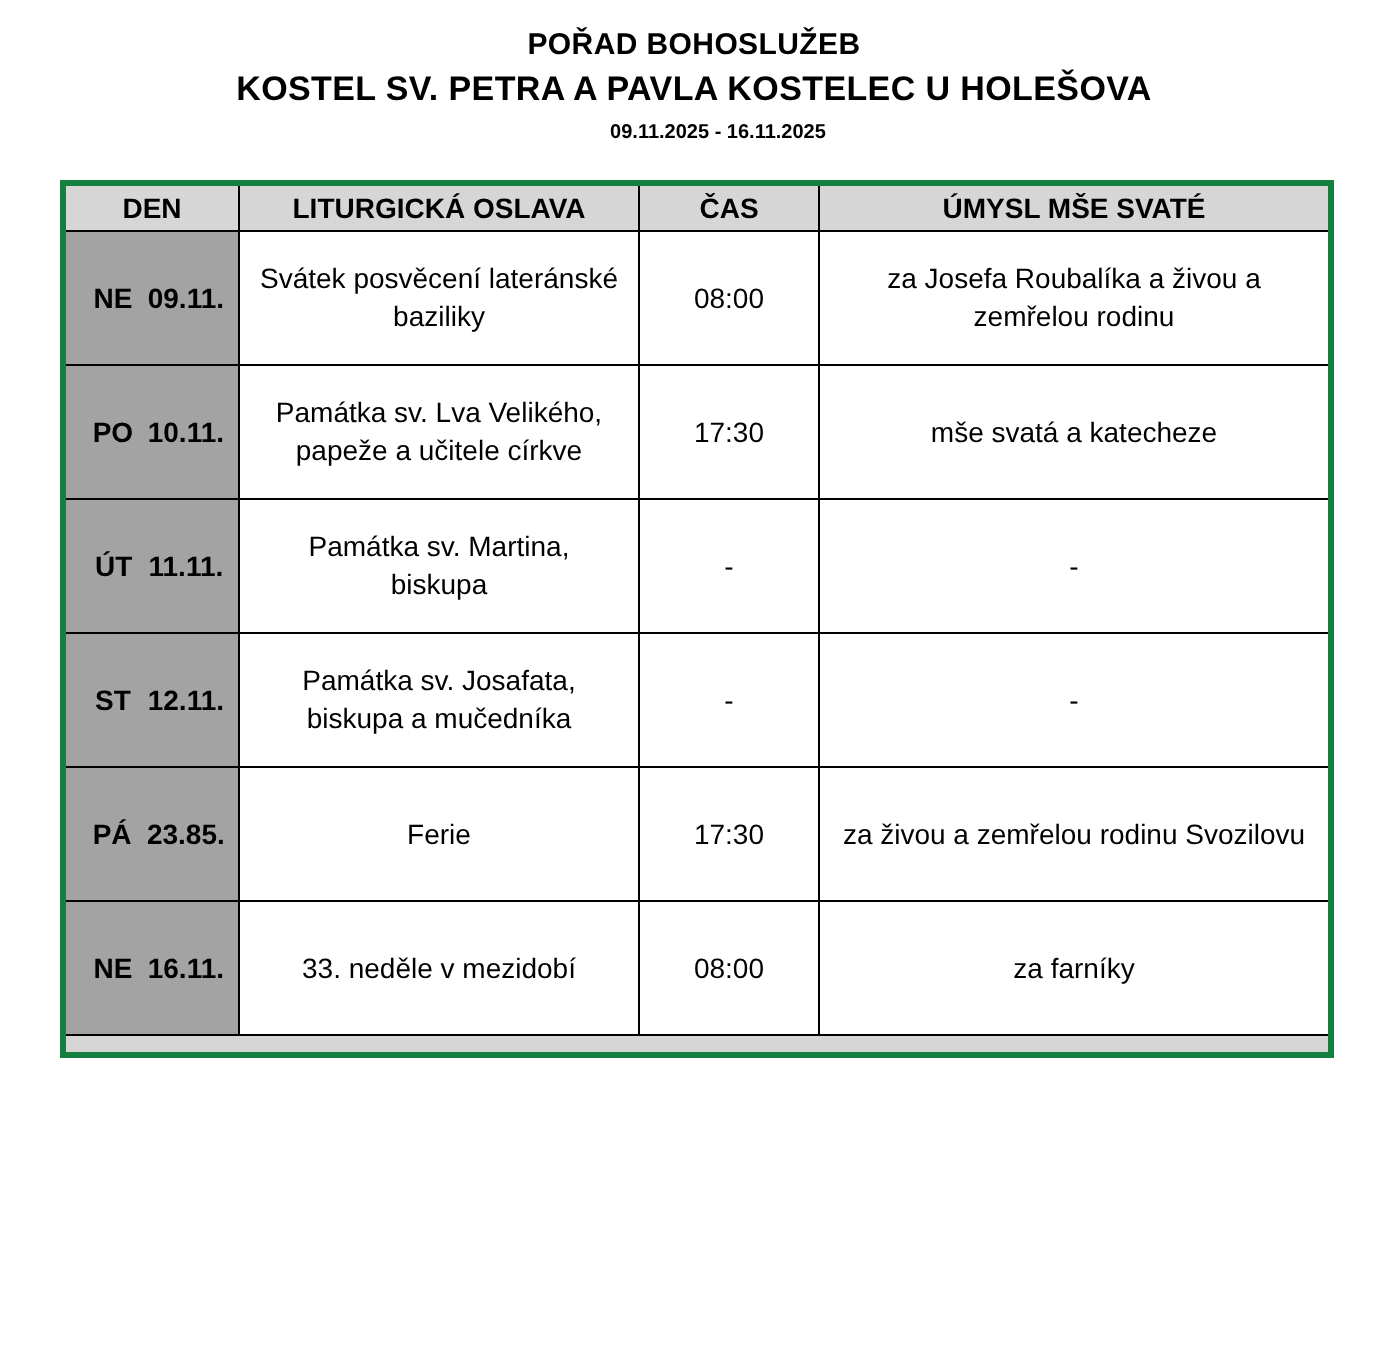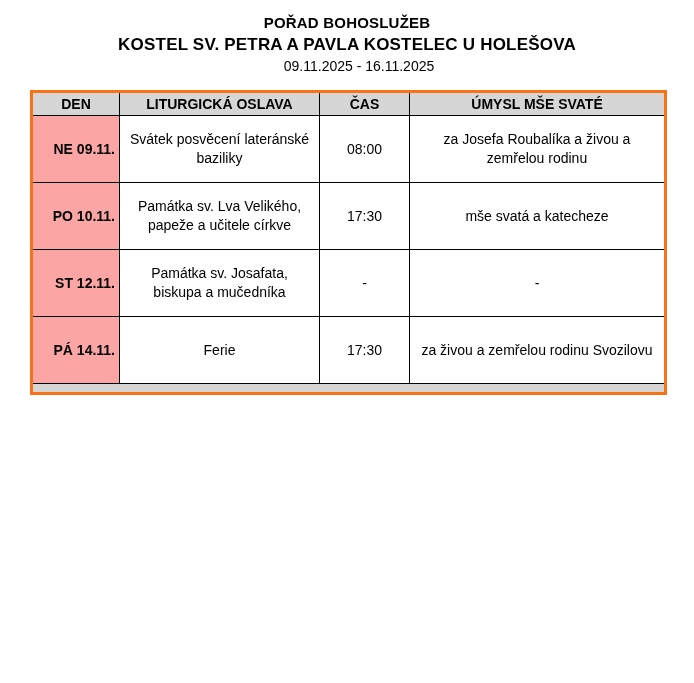--- a/index.html
+++ b/index.html
@@ -7,28 +7,28 @@
     width: 694px;
     background: #ffffff;
     color: #000000;
     font-family: "Liberation Sans", sans-serif;
   }
   .doc { width: 694px; height: 611px; padding-top: 12px; }
 
   .title-block { text-align: center; }
   .title    { font-size: 15px; font-weight: bold; line-height: 22px; letter-spacing: 0.2px; }
   .subtitle { font-size: 17px; font-weight: bold; line-height: 22px; letter-spacing: 0.2px; }
-  .date-range { font-size: 14px; line-height: 21px; font-weight: normal; padding-left: 24px; }
+  .date-range { font-size: 10px; line-height: 21px; font-weight: bold; padding-left: 24px; }
 
   table.schedule {
     border-collapse: collapse;
     table-layout: fixed;
     width: 634px;
     margin: 13px 0 0 30px;
-    border: 3px solid #f97316;
+    border: 3px solid #15803d;
     padding-left: 36px;
   }
   col.c-den { width: 88px; }
   col.c-lit { width: 200px; }
   col.c-cas { width: 90px; }
   col.c-umy { width: 256px; }
 
   th, td { border: 1px solid #000000; }
 
   thead th {
@@ -44,23 +44,23 @@
     font-size: 14px;
     text-align: center;
     vertical-align: middle;
     height: 67px;
     padding: 4px 10px;
     line-height: 19px;
     background: #ffffff;
   }
 
   tbody td.day {
-    background: #fca5a5;
+    background: #a3a3a3;
     font-weight: bold;
-    text-align: right;
+    text-align: center;
     padding: 4px 4px 4px 7px;
     white-space: nowrap;
     font-size: 14px;
   }
   .day-abbr { display: inline-block; min-width: 27px; }
 
   tfoot td {
     background: #d6d6d6;
     height: 10px;
     padding: 0;
@@ -107,35 +107,53 @@
         <td class="day">
           <span class="day-abbr">PO</span>
           <span>10.11.</span>
         </td>
         <td>Památka sv. Lva Velikého, papeže a učitele církve</td>
         <td>17:30</td>
         <td>mše svatá a katecheze</td>
       </tr>
       <tr>
         <td class="day">
+          <span class="day-abbr">ÚT</span>
+          <span>11.11.</span>
+        </td>
+        <td>Památka sv. Martina, biskupa</td>
+        <td>-</td>
+        <td>-</td>
+      </tr>
+      <tr>
+        <td class="day">
           <span class="day-abbr">ST</span>
           <span>12.11.</span>
         </td>
         <td>Památka sv. Josafata, biskupa a mučedníka</td>
         <td>-</td>
         <td>-</td>
       </tr>
       <tr>
         <td class="day">
           <span class="day-abbr">PÁ</span>
-          <span>14.11.</span>
+          <span>23.85.</span>
         </td>
         <td>Ferie</td>
         <td>17:30</td>
         <td>za živou a zemřelou rodinu Svozilovu</td>
+      </tr>
+      <tr>
+        <td class="day">
+          <span class="day-abbr">NE</span>
+          <span>16.11.</span>
+        </td>
+        <td>33. neděle v mezidobí</td>
+        <td>08:00</td>
+        <td>za farníky</td>
       </tr>
     </tbody>
     <tfoot>
       <tr>
         <td colspan="4"></td>
       </tr>
     </tfoot>
   </table>
 
 </div>

